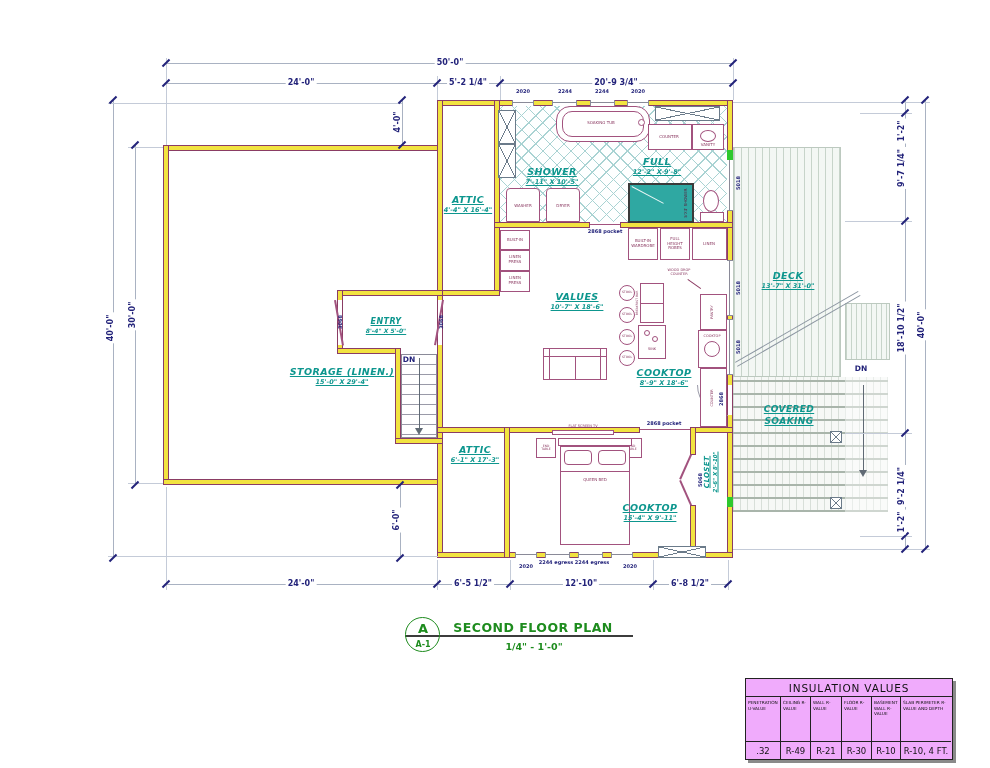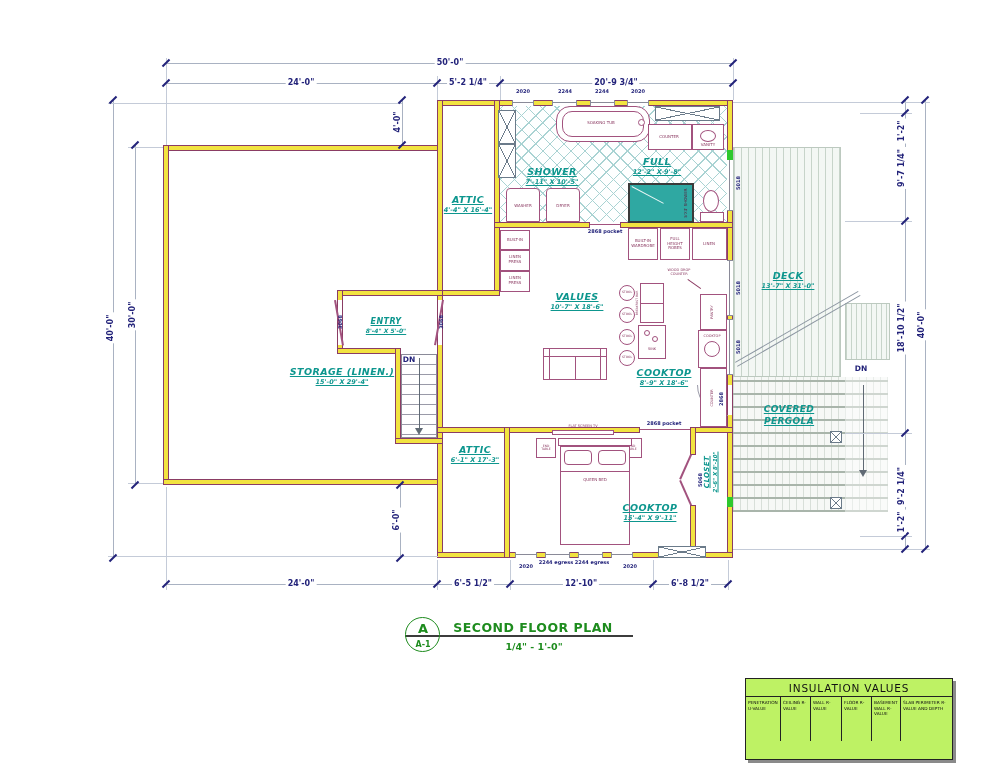--- a/index.html
+++ b/index.html
@@ -53,21 +53,21 @@
   .shower{position:absolute;box-sizing:border-box;border:2px solid #3a3a3a;background-color:#2fa8a2;
     background-image:radial-gradient(#0d6b66 22%,transparent 23%);background-size:4px 4px}
   .circ{position:absolute;border:1px solid #a2527e;border-radius:50%;background:#fff;box-sizing:border-box}
   .arrline{position:absolute;width:1px;background:#606a75}
   .arrhead{position:absolute;width:0;height:0;border-left:4px solid transparent;border-right:4px solid transparent;border-top:7px solid #606a75}
   
   .tcirc{position:absolute;border:1.5px solid #1e8c1e;border-radius:50%;box-sizing:border-box}
   .tgreen{position:absolute;color:#1e8c1e;font-weight:bold;white-space:nowrap;transform:translate(-50%,-50%)}
   .trule{position:absolute;height:1.5px;background:#3c3c3c}
   
-  .itbl{position:absolute;border:1.5px solid #222;background:#bef264;box-shadow:3px 3px 0 #8a8a8a;box-sizing:border-box}
+  .itbl{position:absolute;border:1.5px solid #222;background:#f0abfc;box-shadow:3px 3px 0 #8a8a8a;box-sizing:border-box}
   .itbl .ttl{height:17px;border-bottom:1.5px solid #222;display:flex;align-items:center;justify-content:center;
       font-size:10.5px;letter-spacing:.8px;color:#111}
   .itbl .row{display:flex}
   .itbl .hc{box-sizing:border-box;border-right:1px solid #222;padding:3px 2px;font-size:4.3px;line-height:1.3;color:#111;height:44px}
   .itbl .vc{box-sizing:border-box;border-right:1px solid #222;border-top:1px solid #222;height:19px;display:flex;align-items:center;justify-content:center;font-size:8.5px;color:#111}
   .itbl .last{border-right:none}
 </style>
 </head>
 <body>
 
@@ -353,35 +353,43 @@
   </div>
   <div class="room" style="left:710px;top:472px;transform:translate(-50%,-50%) rotate(-90deg)">
     <span class="nm" style="font-size:7px">CLOSET</span>
     <span class="dm" style="font-size:5.5px">2'-6" X 8'-10"</span>
   </div>
   <div class="room" style="left:788px;top:270px">
     <span class="nm">DECK</span>
     <span class="dm">13'-7" X 31'-0"</span>
   </div>
   <div class="room" style="left:789px;top:404px;white-space:normal;width:64px;margin-left:-32px;transform:none">
-    <span class="nm" style="font-size:9px;line-height:1.3">COVERED PERGOLA</span>
+    <span class="nm" style="font-size:9px;line-height:1.3">COVERED SOAKING</span>
   </div>
 
   <div class="trule" style="left:405px;top:635px;width:228px"></div>
   <div class="tcirc" style="left:405px;top:617px;width:35px;height:35px"></div>
   <div class="tgreen" style="left:423px;top:628px;font-size:13px">A</div>
   <div class="tgreen" style="left:423px;top:644px;font-size:8px">A-1</div>
   <div class="tgreen" style="left:533px;top:627px;font-size:12.5px;letter-spacing:.5px">SECOND FLOOR PLAN</div>
   <div class="tgreen" style="left:534px;top:646px;font-size:9.5px">1/4" - 1'-0"</div>
 
   <div class="itbl" style="left:745px;top:678px;width:208px;height:82px">
     <div class="ttl">INSULATION VALUES</div>
     <div class="row">
       <div class="hc" style="width:35px">PENETRATION U-VALUE</div>
       <div class="hc" style="width:30px">CEILING R-VALUE</div>
       <div class="hc" style="width:31px">WALL R-VALUE</div>
       <div class="hc" style="width:30px">FLOOR R-VALUE</div>
       <div class="hc" style="width:29px">BASEMENT WALL R-VALUE</div>
       <div class="hc last" style="width:50px">SLAB PERIMETER R-VALUE AND DEPTH</div>
     </div>
+    <div class="row">
+      <div class="vc" style="width:35px">.32</div>
+      <div class="vc" style="width:30px">R-49</div>
+      <div class="vc" style="width:31px">R-21</div>
+      <div class="vc" style="width:30px">R-30</div>
+      <div class="vc" style="width:29px">R-10</div>
+      <div class="vc last" style="width:50px">R-10, 4 FT.</div>
+    </div>
   </div>
 
 </div>
 
 </body></html>

